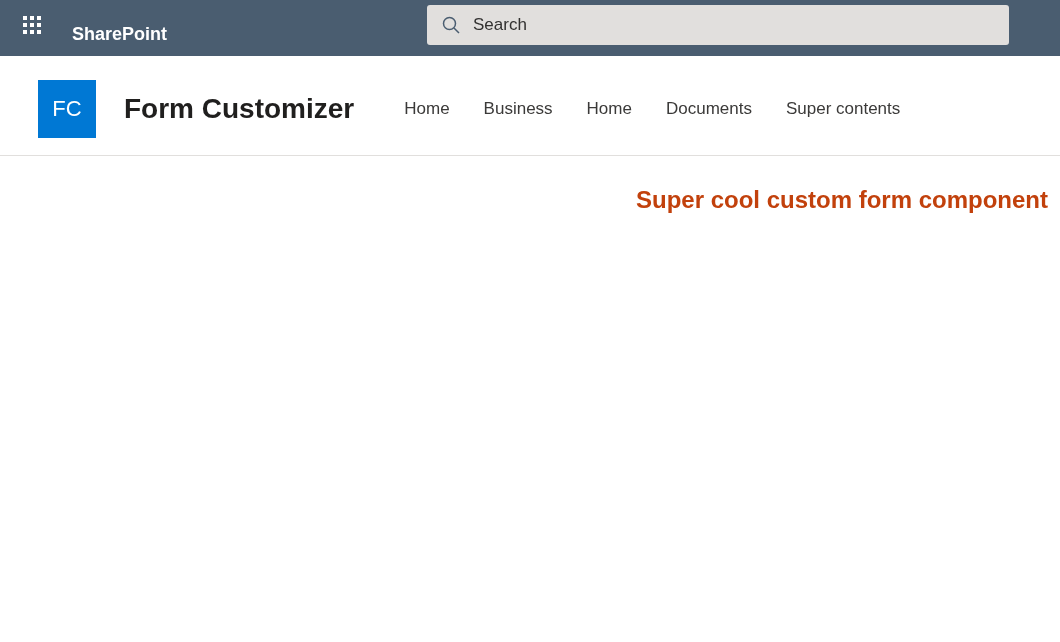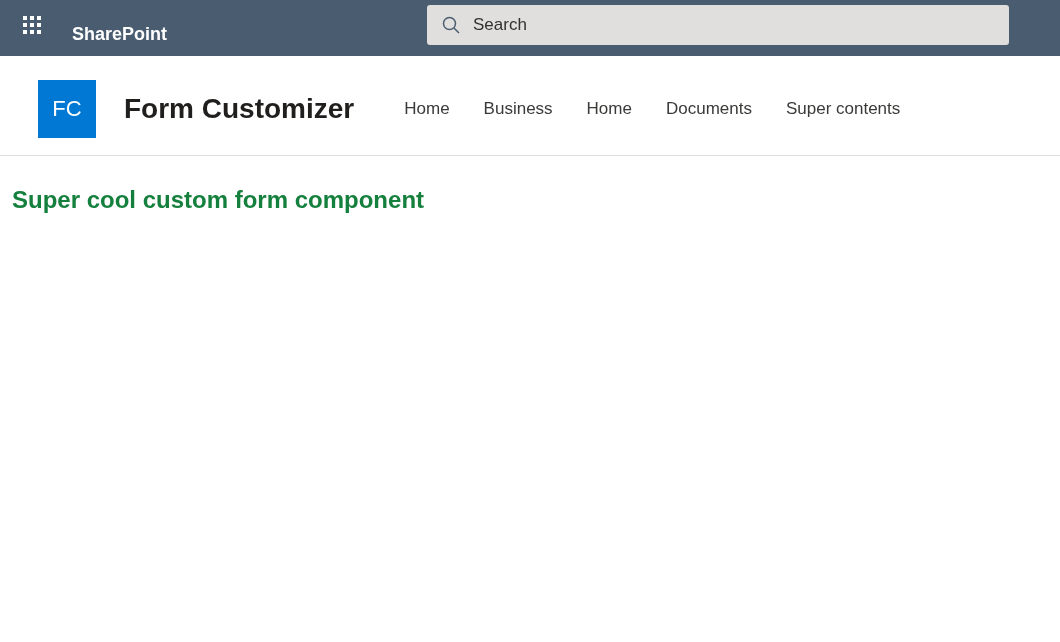--- a/index.html
+++ b/index.html
@@ -141,21 +141,22 @@
     }
 
     
     .main-content {
       padding: 30px 12px;
     }
 
     .form-heading {
       font-size: 24px;
       font-weight: 700;
-      color: #15803d;
+      color: #c2410c;
+      text-align: right;
     }
   </style>
 </head>
 <body>
 
 <div class="suite-bar">
   <div class="waffle-button">
     <span class="waffle-icon">
       <svg viewBox="0 0 18 18">
         <rect x="0" y="0" width="4" height="4"></rect>

